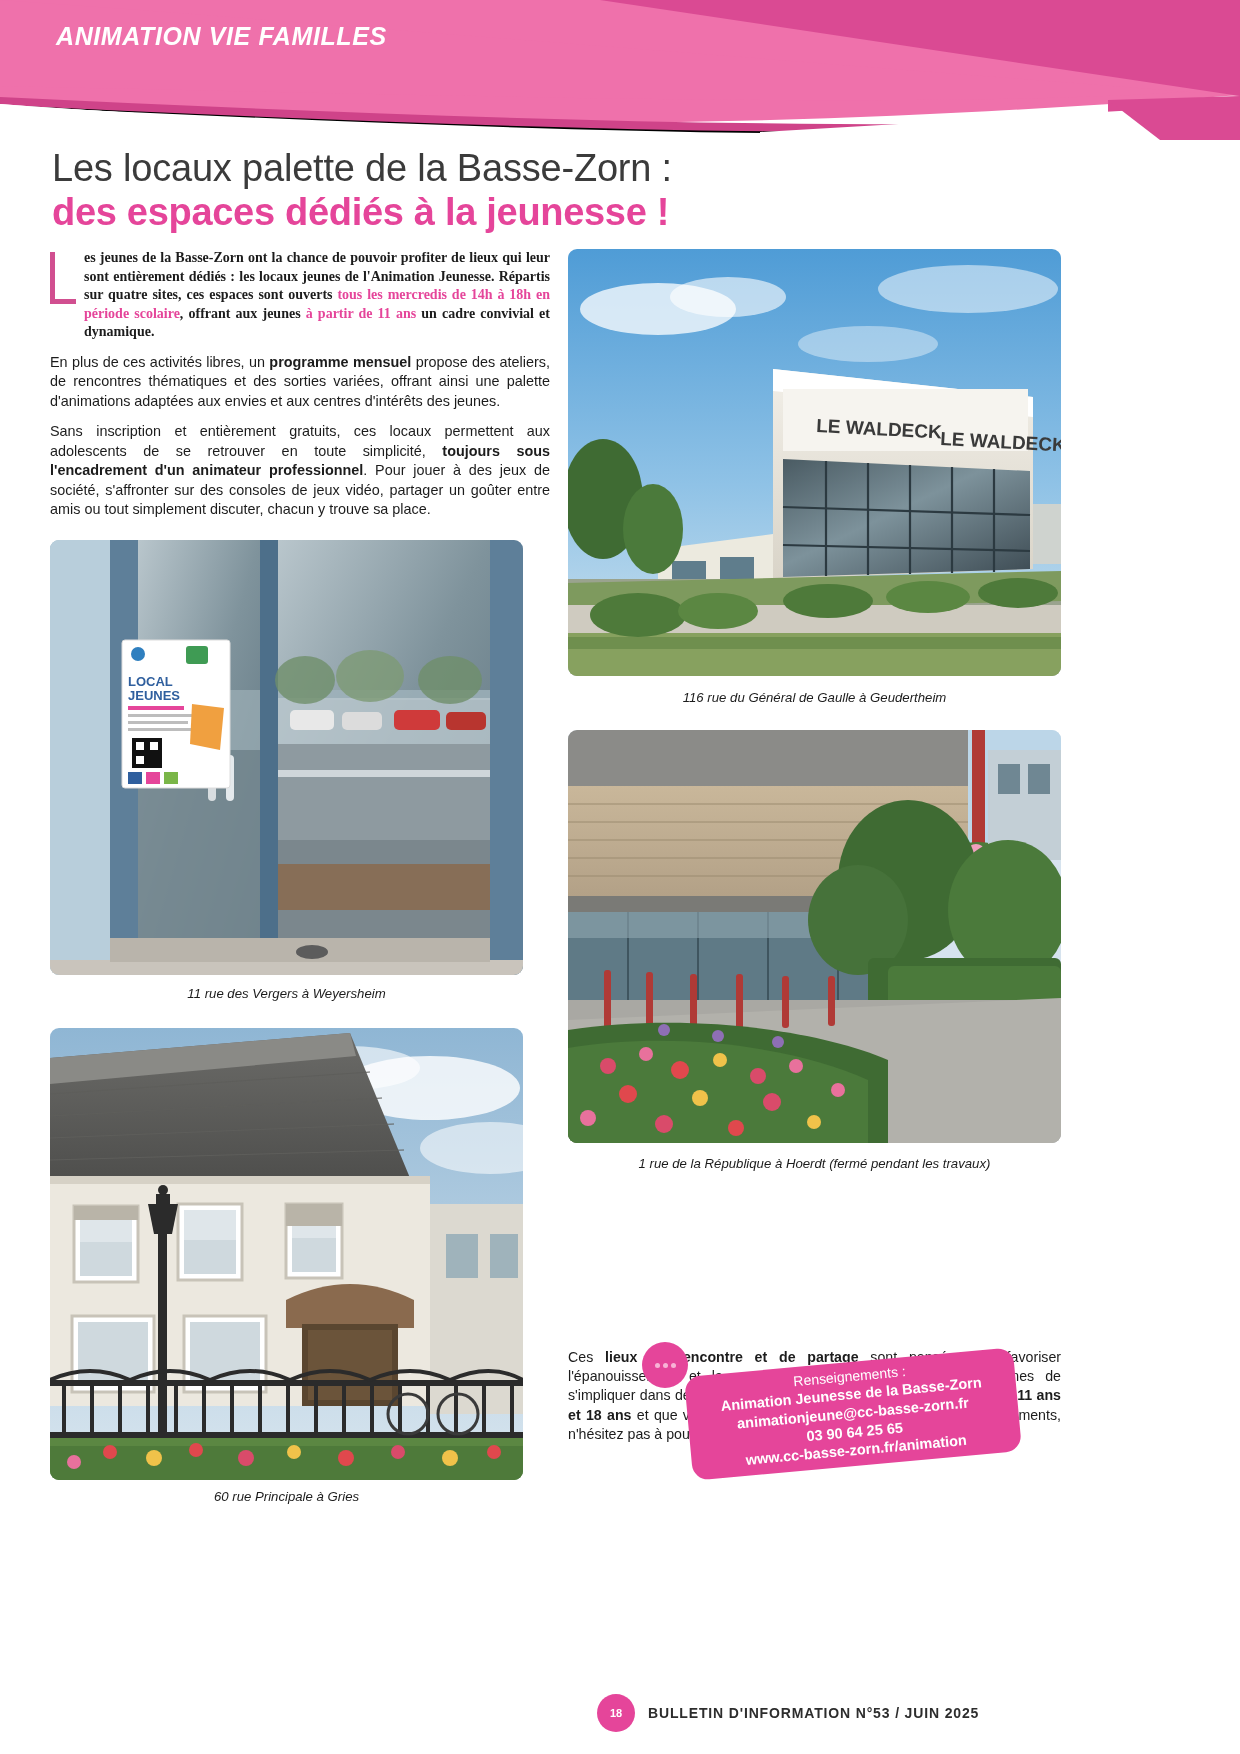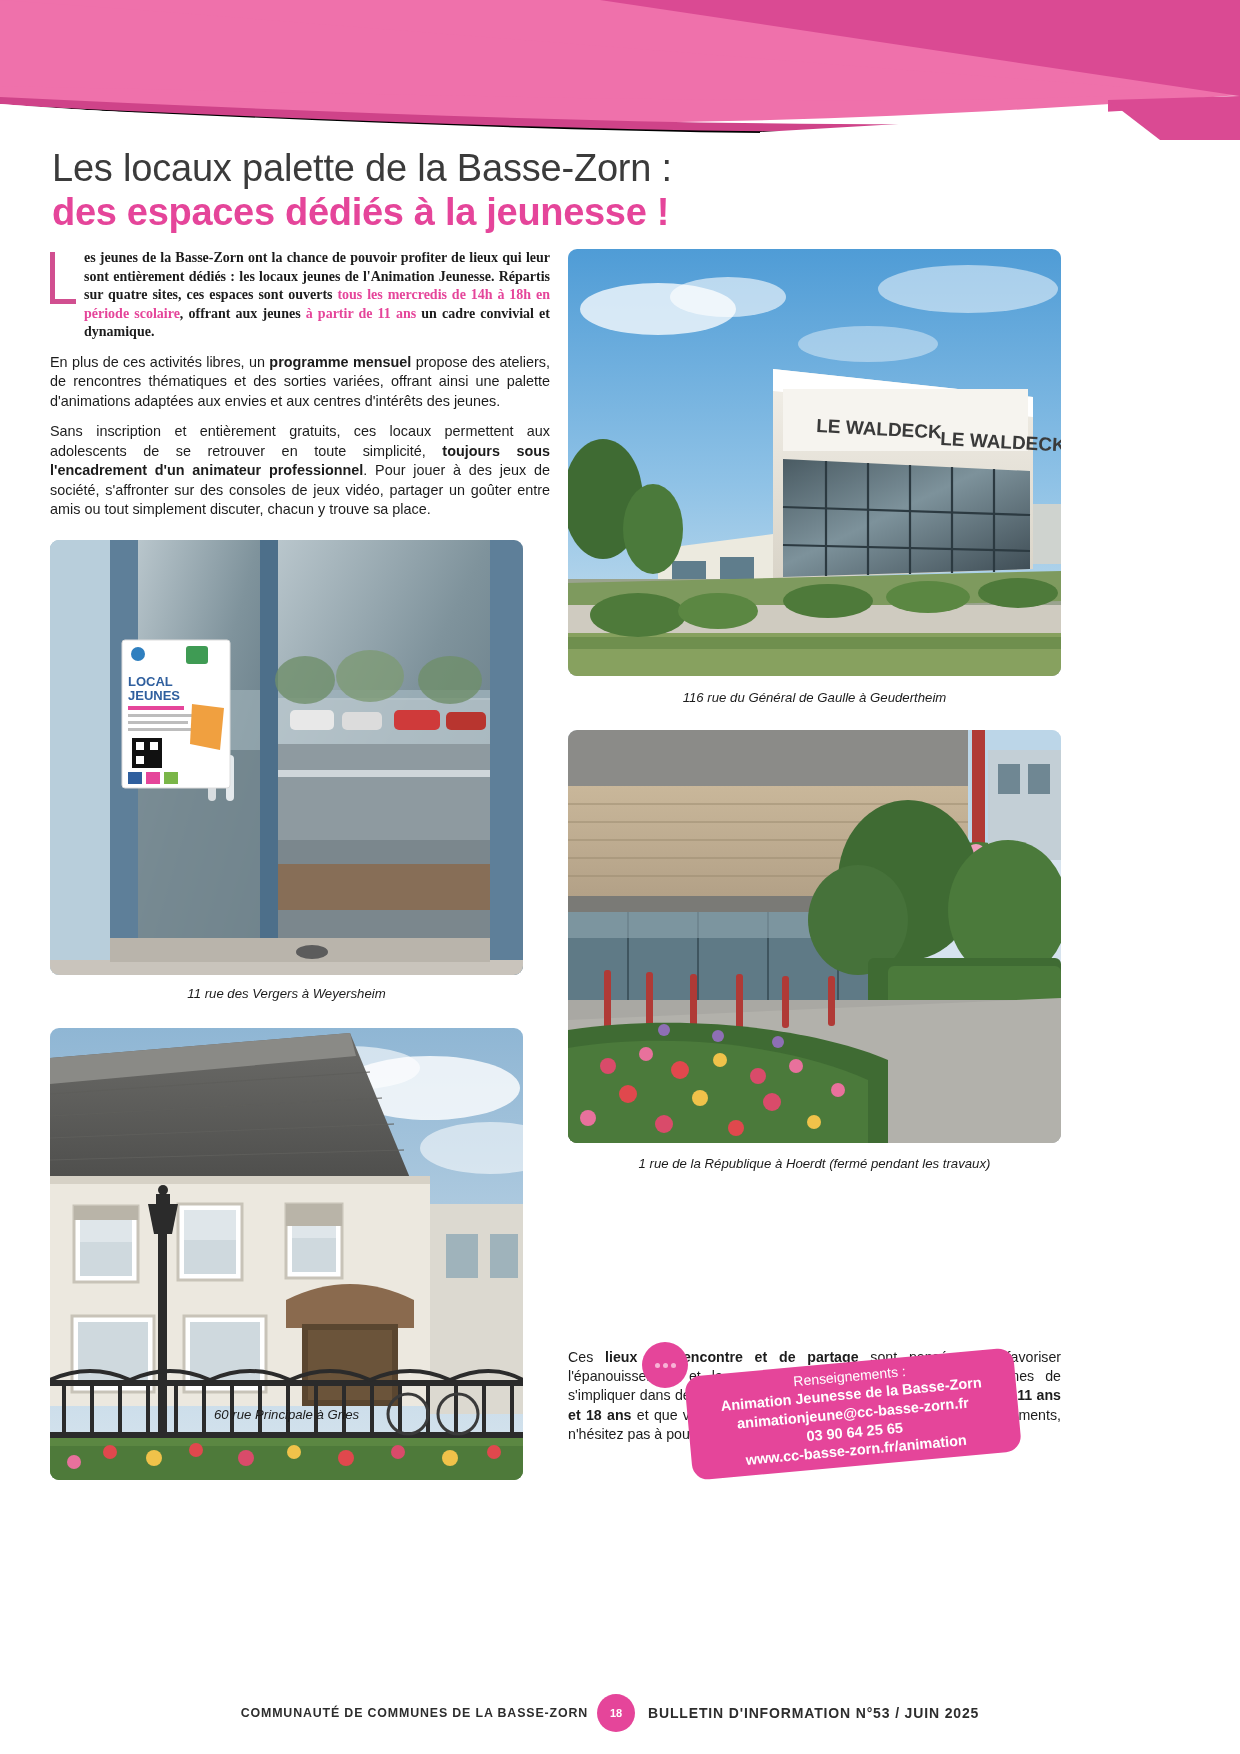--- a/index.html
+++ b/index.html
@@ -113,20 +113,21 @@
     <path d="M0,0 L1240,0 L1240,96 L140,10 Z" fill="#ef71ab"></path>
     <path d="M600,0 L1240,0 L1240,96 Z" fill="#da4a93"></path>
     <path d="M1108,100 L1240,100 L1240,140 L1108,140 Z" fill="#da4a93"></path>
     <path d="M0,98 C420,118 840,136 1240,120 L1240,128 C840,144 420,126 0,106 Z" fill="#d1budo"></path>
     <path d="M0,97 C420,117 860,134 1240,118 L1240,126 C860,142 420,125 0,105 Z" fill="#cf4389"></path>
     <path d="M0,104 C300,126 700,144 1240,126 L1240,140 L0,140 Z" fill="#ffffff"></path>
     <path d="M0,104 C300,126 700,144 1240,126 L1240,140 L0,140 Z" fill="#ffffff"></path>
     <path d="M760,132 L1240,104 L1240,140 L760,140 Z" fill="#ffffff"></path>
     <path d="M1108,100 L1240,96 L1240,140 L1160,140 Z" fill="#da4a93"></path>
   </svg>
+  <div class="banner-title">ANIMATION VIE FAMILLES</div>
 </div>
 
 <div class="title-block">
   <div class="title-line1">Les locaux palette de la Basse-Zorn :</div>
   <div class="title-line2">des espaces dédiés à la jeunesse !</div>
 </div>
 
 <div class="col-left">
   <div class="dropcap-wrap">
     <div class="dropcap"></div>
@@ -478,21 +479,21 @@
       <circle cx="196" cy="430" r="8" fill="#d94b6a"></circle>
       <circle cx="244" cy="424" r="7" fill="#f0c24a"></circle>
       <circle cx="296" cy="430" r="8" fill="#e0484d"></circle>
       <circle cx="348" cy="424" r="7" fill="#d94b6a"></circle>
       <circle cx="400" cy="430" r="8" fill="#f0c24a"></circle>
       <circle cx="444" cy="424" r="7" fill="#e0484d"></circle>
       <circle cx="24" cy="434" r="7" fill="#e8719c"></circle>
     </g>
   </svg>
 </div>
-<div class="caption" style="left:50px; top:1407px; width:473px;">60 rue Principale à Gries</div>
+<div class="caption" style="left:50px; top:1489px; width:473px;">60 rue Principale à Gries</div>
 
 <div class="col-right-text">
   <p>
     <span>Ces </span><b>lieux de rencontre et de partage</b><span> sont pensés pour favoriser l'épanouissement et la convivialité, tout en permettant aux jeunes de s'impliquer dans des activités enrichissantes. Alors, si vous avez entre </span><b>11 ans et 18 ans</b><span> et que vous cherchez un endroit où passer d'excellents moments, n'hésitez pas à pousser la porte des locaux jeunes de la Basse-Zorn !</span>
   </p>
 </div>
 
 <div class="badge-group">
   <div class="badge"></div>
   <div class="badge-inner">
@@ -503,16 +504,15 @@
     <div class="b-line">www.cc-basse-zorn.fr/animation</div>
   </div>
   <div class="dots-circle">
     <i></i>
     <i></i>
     <i></i>
   </div>
 </div>
 
 <div class="footer">
-  <div class="foot-left">COMMUNAUTÉ DE COMMUNES DE LA BASSE-ZORN</div>
   <div class="page-circle">18</div>
   <div class="foot-right">BULLETIN D'INFORMATION N°53 / JUIN 2025</div>
 </div>
 
 </body></html>

